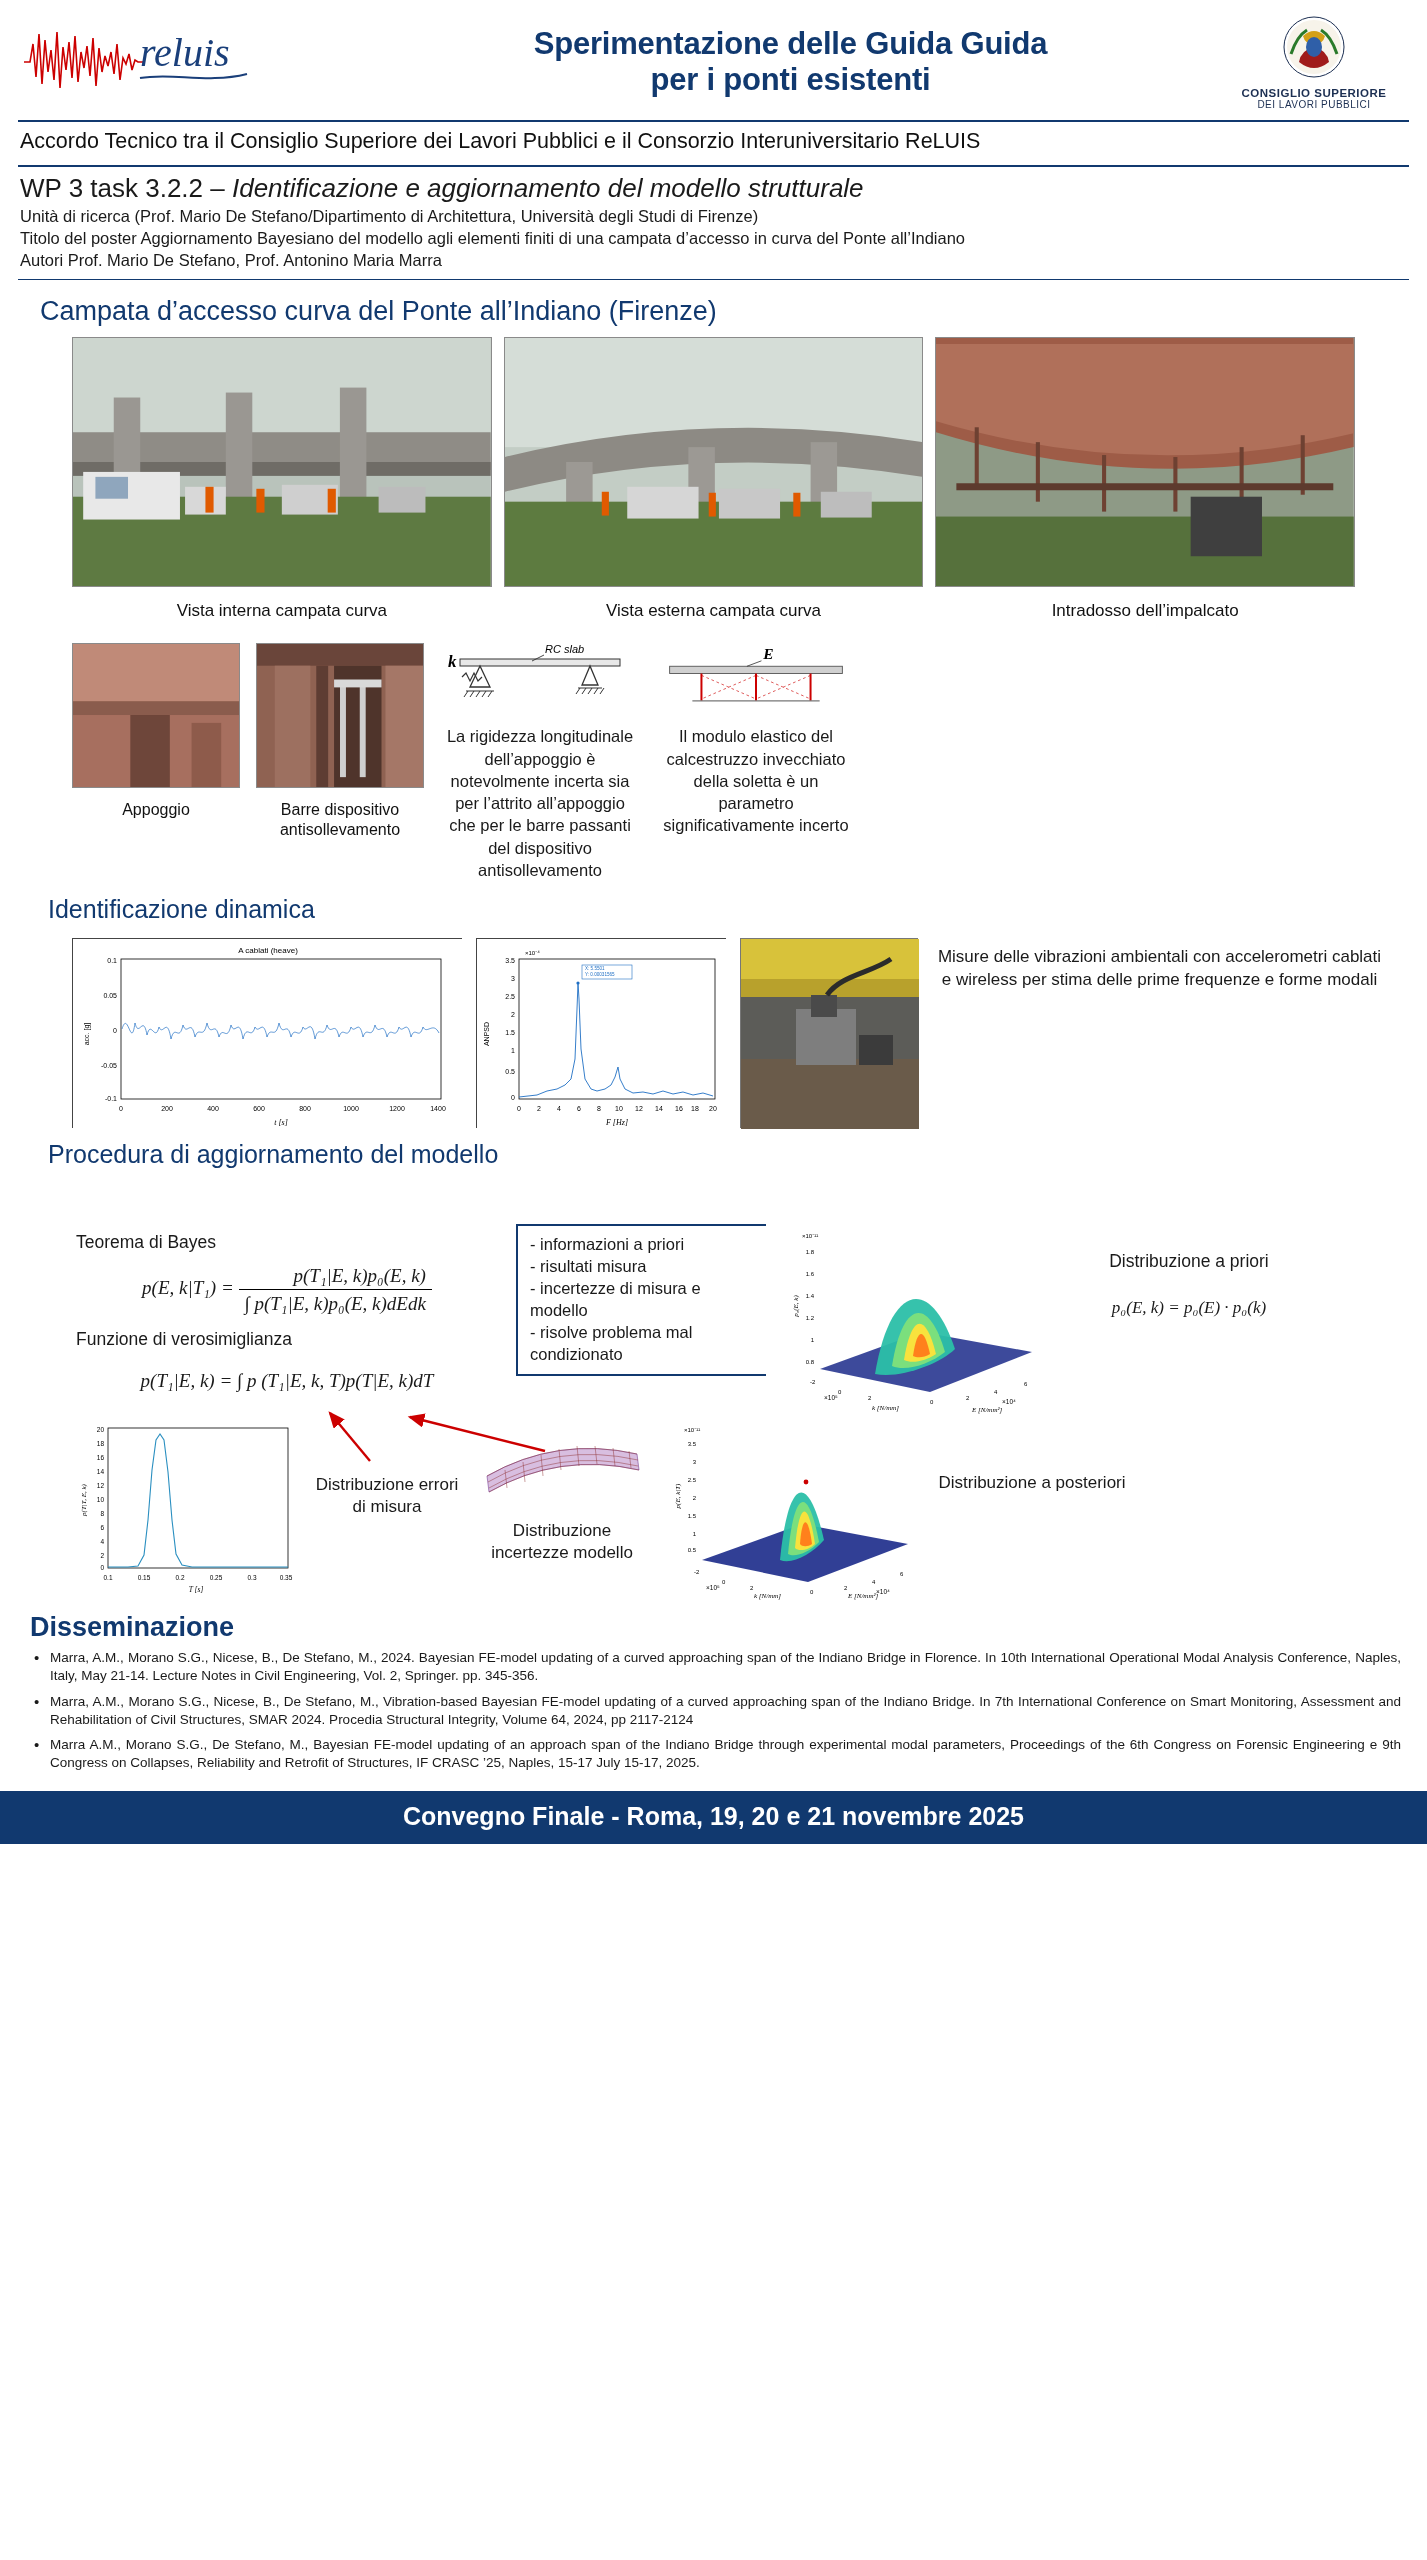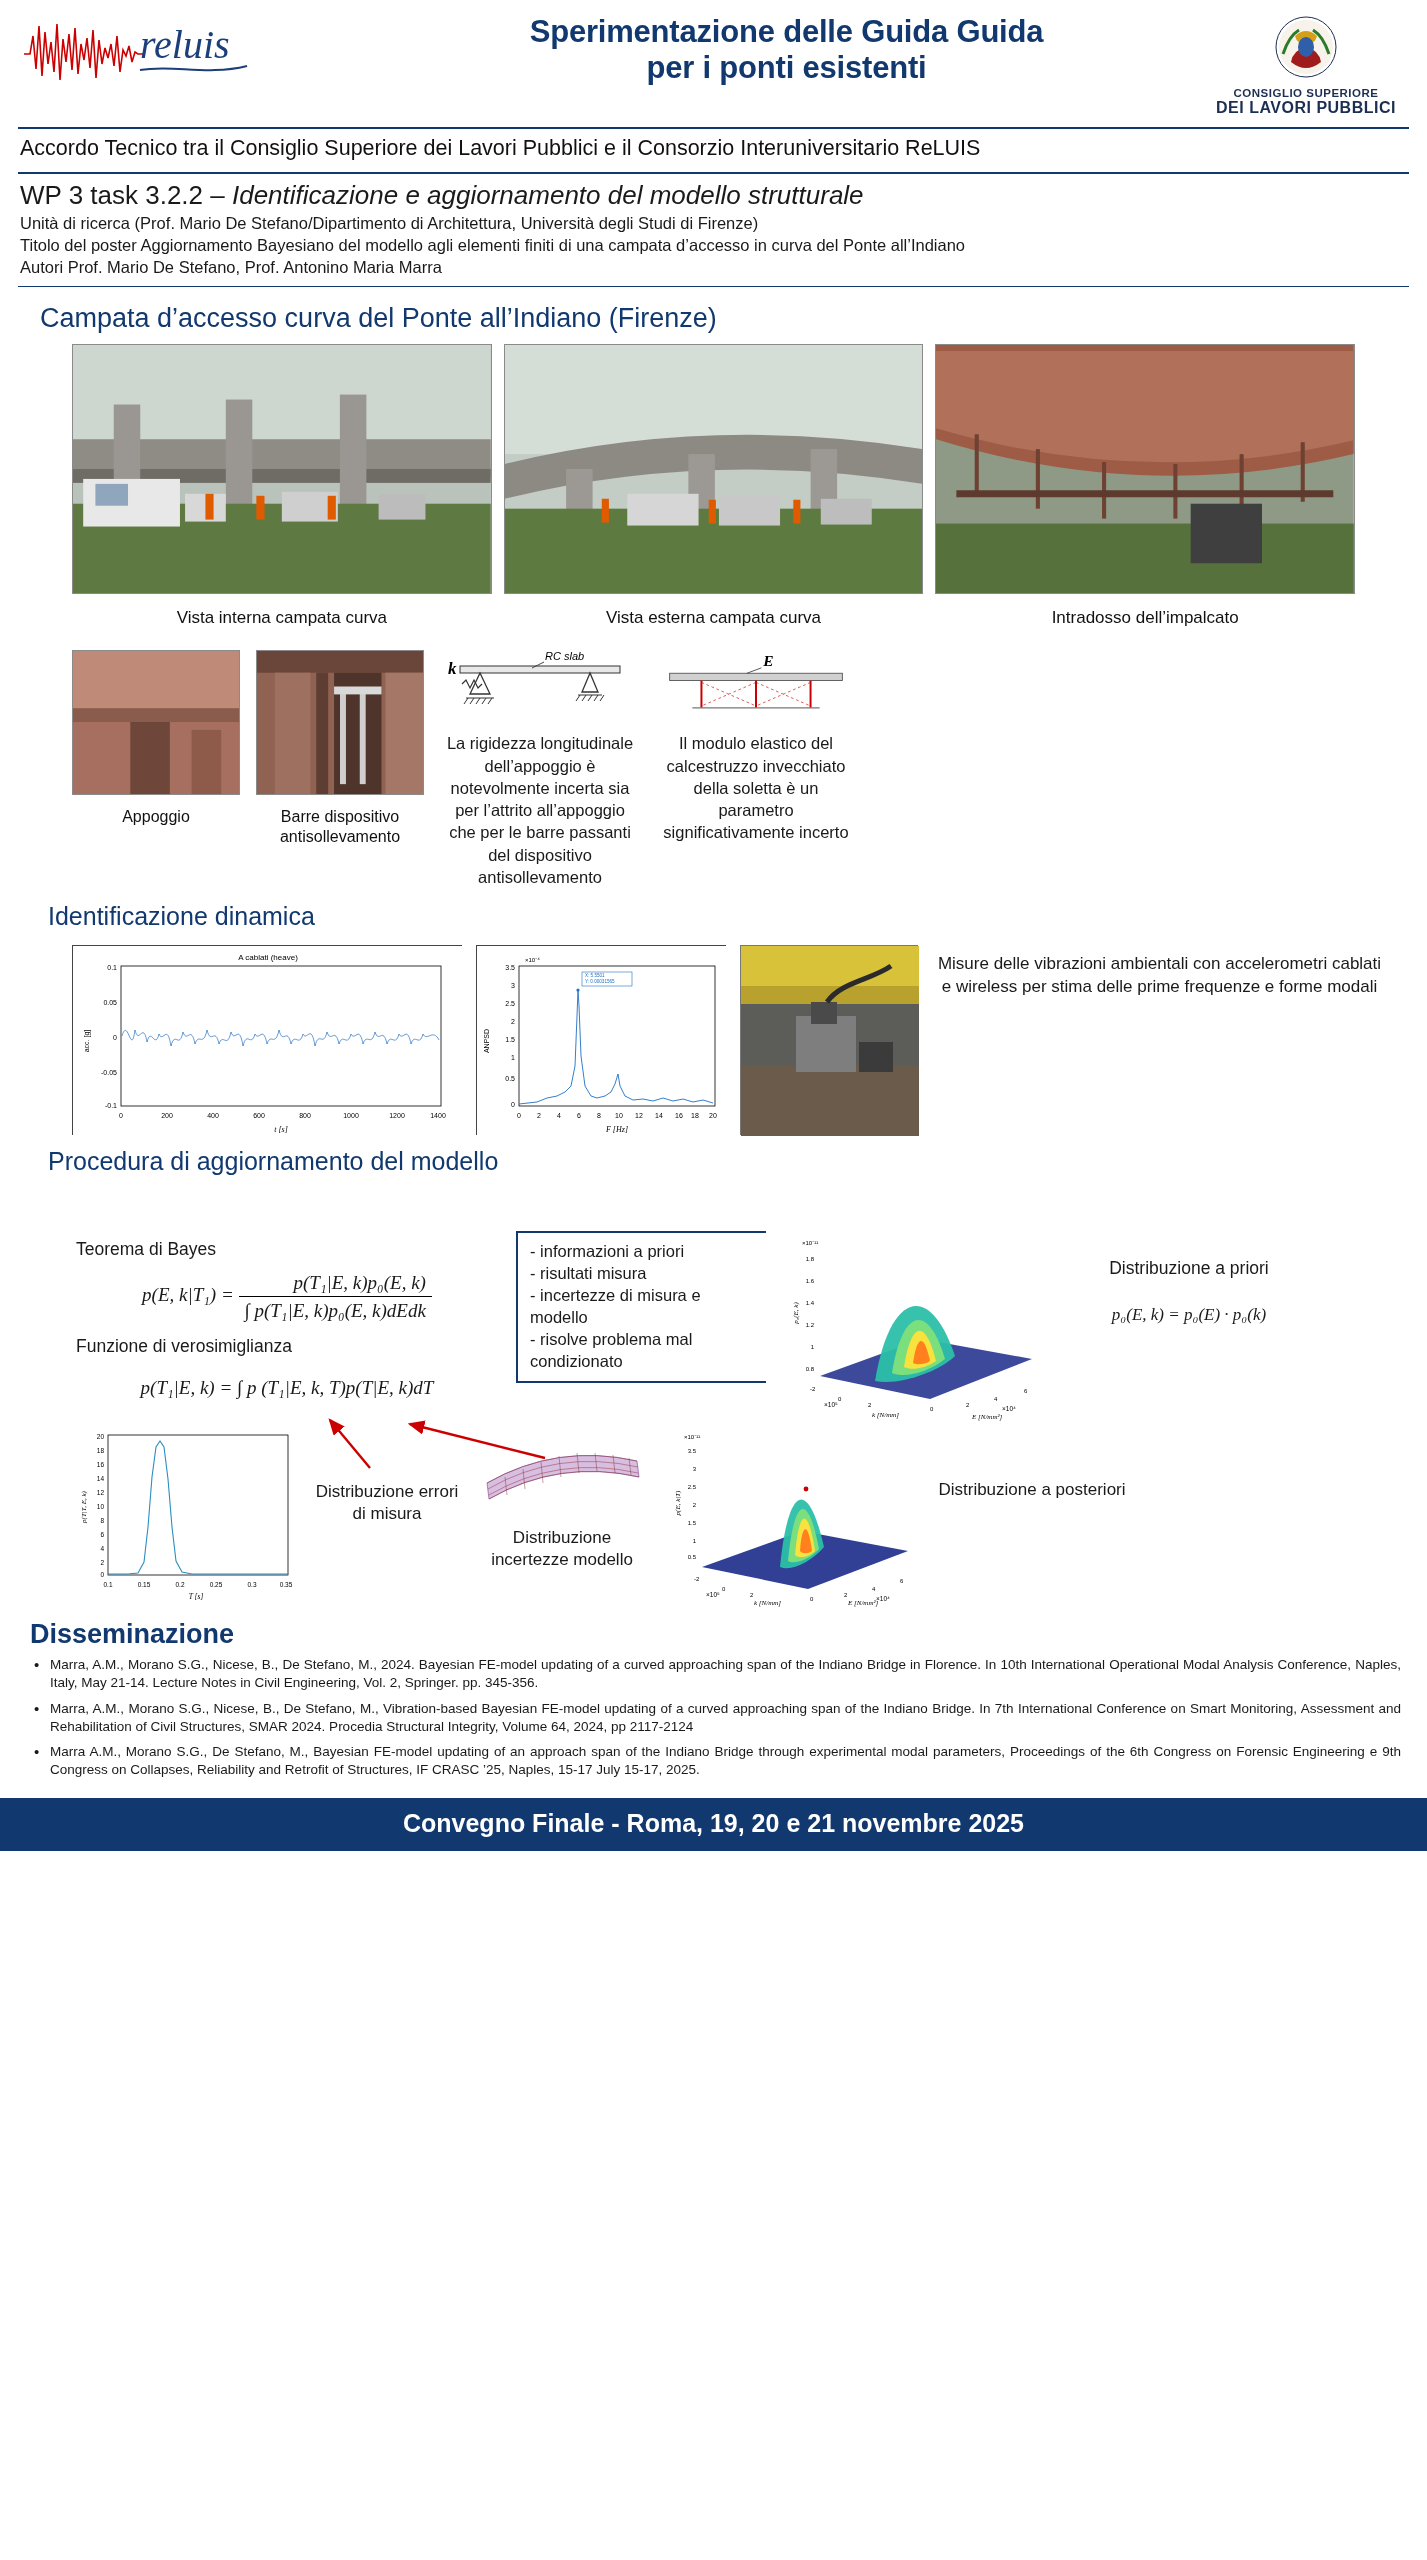--- a/index.html
+++ b/index.html
@@ -14,22 +14,22 @@
     width:1427px;
     min-height:2560px;
     position:relative;
     box-sizing:border-box;
     padding:0 0 0 0;
   }
 
   
   .header{
     display:flex;
-    align-items:flex-start;
-    padding:14px 26px 6px 22px;
+    align-items:center;
+    padding:14px 18px 6px 22px;
     gap:26px;
   }
   .logo-reluis{
     width:340px;
     height:80px;
     position:relative;
     flex:0 0 auto;
   }
   .logo-reluis svg{display:block;}
   .header-title{
@@ -45,21 +45,21 @@
     width:190px;
     flex:0 0 auto;
     text-align:center;
     font-size:10px;
     color:#1c2f52;
   }
   .emblem{
     width:70px;height:70px;margin:0 auto 3px auto;position:relative;
   }
   .csllpp-line1{font-weight:bold;font-size:11.5px;letter-spacing:.5px;}
-  .csllpp-line2{font-weight:bold;font-size:16px;letter-spacing:.5px;}
+  .csllpp-line2{font-weight:normal;font-size:10px;letter-spacing:.5px;}
 
   .rule{
     border:0;border-top:2px solid #11396f;margin:4px 18px 0 18px;
   }
   .rule.thin{border-top:1.5px solid #11396f;}
   .accordo{
     font-size:21.5px;
     padding:7px 20px 7px 20px;
     color:#111;
   }

